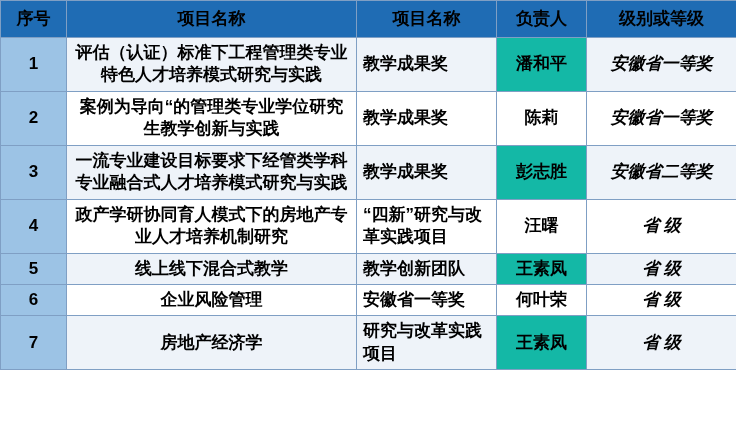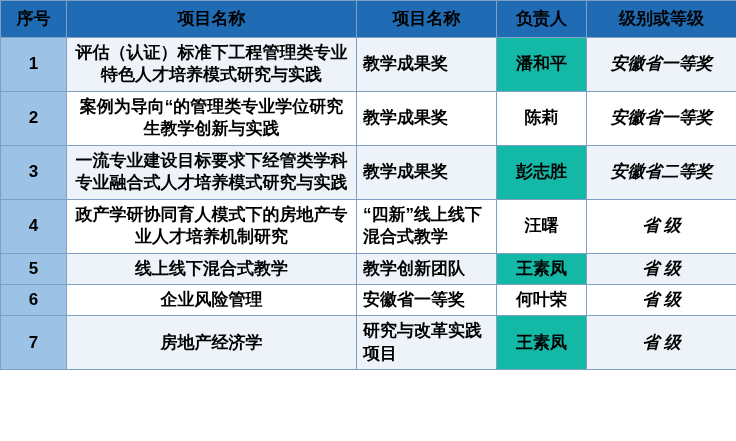--- a/index.html
+++ b/index.html
@@ -116,21 +116,21 @@
       <tr>
         <td class="col-seq">3</td>
         <td class="col-name">一流专业建设目标要求下经管类学科专业融合式人才培养模式研究与实践</td>
         <td class="col-type">教学成果奖</td>
         <td class="col-owner">彭志胜</td>
         <td class="col-level">安徽省二等奖</td>
       </tr>
       <tr class="alt">
         <td class="col-seq">4</td>
         <td class="col-name">政产学研协同育人模式下的房地产专业人才培养机制研究</td>
-        <td class="col-type">“四新”线上线下混合式教学</td>
+        <td class="col-type">“四新”研究与改革实践项目</td>
         <td class="col-owner">汪曙</td>
         <td class="col-level">省 级</td>
       </tr>
       <tr>
         <td class="col-seq">5</td>
         <td class="col-name">线上线下混合式教学</td>
         <td class="col-type">教学创新团队</td>
         <td class="col-owner">王素凤</td>
         <td class="col-level">省 级</td>
       </tr>

